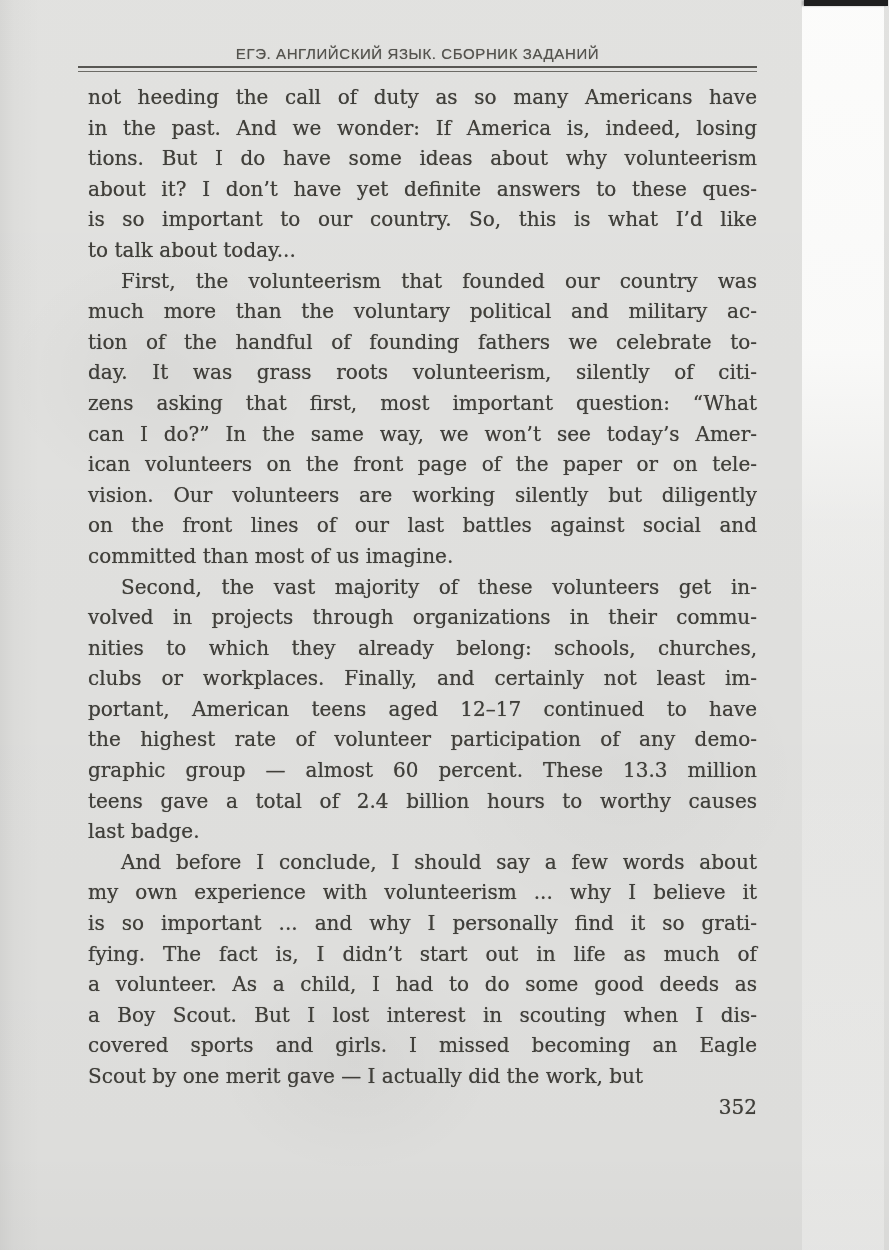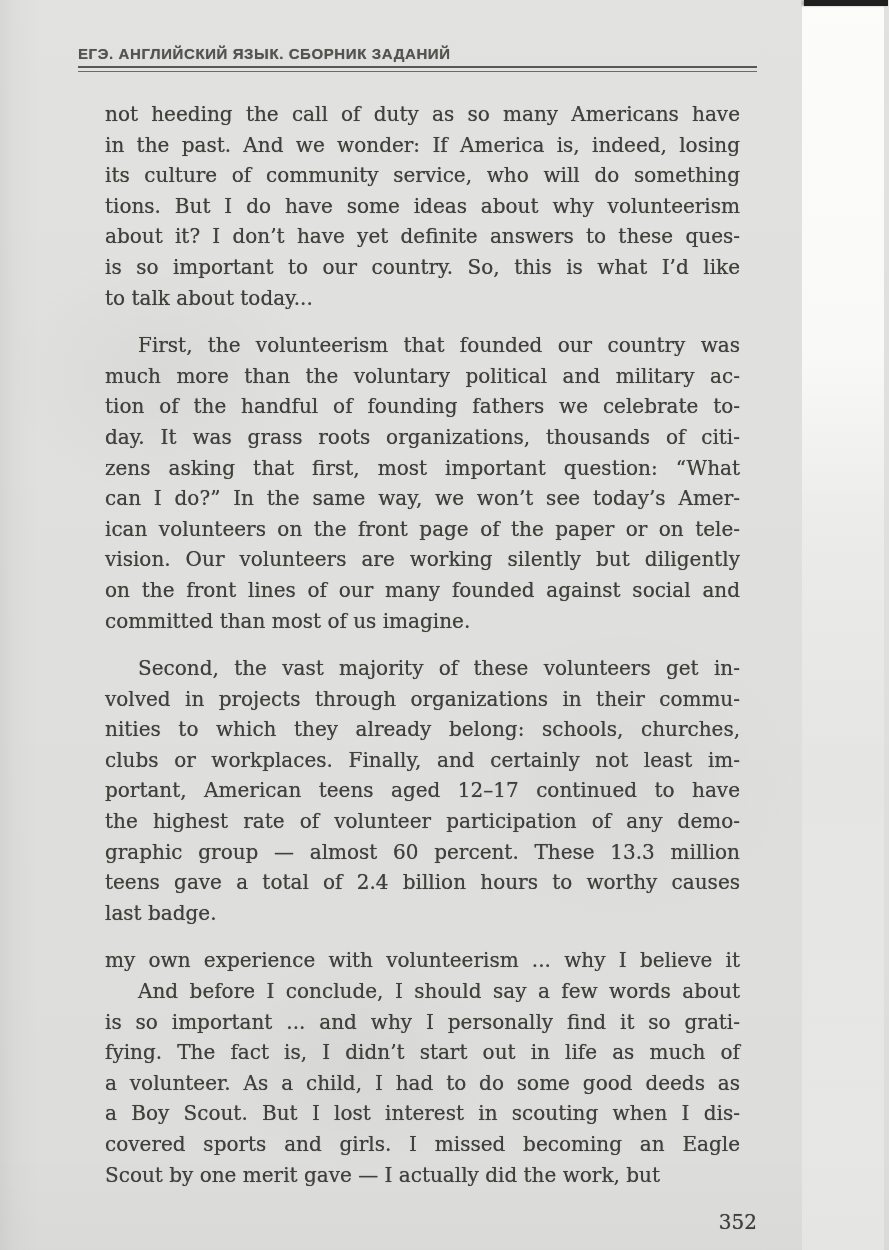--- a/index.html
+++ b/index.html
@@ -36,37 +36,38 @@
     background:
       radial-gradient(220px 180px at 18% 30%, rgba(0,0,0,0.03), rgba(0,0,0,0) 70%),
       radial-gradient(260px 220px at 70% 62%, rgba(0,0,0,0.025), rgba(0,0,0,0) 70%),
       radial-gradient(200px 160px at 40% 85%, rgba(0,0,0,0.03), rgba(0,0,0,0) 70%);
     pointer-events: none;
   }
   
   .running-head {
     position: absolute; top: 45px; left: 78px; width: 679px;
     font-family: "Liberation Sans", sans-serif;
-    font-size: 15px; font-weight: bold; letter-spacing: 0.6px;
+    font-size: 15px; font-weight: normal; letter-spacing: 0.6px;
     color: #54534e;
     text-shadow: 0 0 0.7px rgba(84,83,78,0.7);
+    text-align: center;
   }
   .head-rule {
     position: absolute; top: 66px; left: 78px; width: 679px; height: 3px;
     border-top: 2px solid #585753;
     border-bottom: 1px solid #6c6b66;
   }
   
   .text-block {
     position: absolute; top: 82px; left: 88px; width: 669px;
     font-size: 20px; line-height: 30.6px;
     color: #403f3a;
     text-shadow: 0 0 0.7px rgba(64,63,58,0.75);
   }
-  .para { margin: 17px; }
+  .para { margin: 0; }
   .line { text-align: justify; text-align-last: justify; }
   .line.last { text-align-last: left; }
   .line.first-indent { text-indent: 33px; }
   .page-number { text-align: right; }
 </style>
 </head>
 <body>
 
 <div class="page">
   <div class="mottle"></div>
@@ -74,52 +75,51 @@
   <div class="top-right-dark-bar"></div>
 
   <div class="running-head">ЕГЭ. АНГЛИЙСКИЙ ЯЗЫК. СБОРНИК ЗАДАНИЙ</div>
   <div class="head-rule"></div>
 
   <div class="text-block">
 
     <div class="para">
         <div class="line">not heeding the call of duty as so many Americans have</div>
         <div class="line">in the past. And we wonder: If America is, indeed, losing</div>
-        <div class="line">its culture of community service, who will do something</div>
         <div class="line">tions. But I do have some ideas about why volunteerism</div>
         <div class="line">about it? I don’t have yet definite answers to these ques-</div>
         <div class="line">is so important to our country. So, this is what I’d like</div>
         <div class="line last">to talk about today...</div>
       </div>
       <div class="para">
         <div class="line first-indent">First, the volunteerism that founded our country was</div>
         <div class="line">much more than the voluntary political and military ac-</div>
         <div class="line">tion of the handful of founding fathers we celebrate to-</div>
-        <div class="line">day. It was grass roots organizations, thousands of citi-</div>
+        <div class="line">day. It was grass roots volunteerism, silently of citi-</div>
         <div class="line">zens asking that first, most important question: “What</div>
         <div class="line">can I do?” In the same way, we won’t see today’s Amer-</div>
         <div class="line">ican volunteers on the front page of the paper or on tele-</div>
         <div class="line">vision. Our volunteers are working silently but diligently</div>
-        <div class="line">on the front lines of our many founded against social and</div>
+        <div class="line">on the front lines of our last battles against social and</div>
         <div class="line last">committed than most of us imagine.</div>
       </div>
       <div class="para">
         <div class="line first-indent">Second, the vast majority of these volunteers get in-</div>
         <div class="line">volved in projects through organizations in their commu-</div>
         <div class="line">nities to which they already belong: schools, churches,</div>
         <div class="line">clubs or workplaces. Finally, and certainly not least im-</div>
         <div class="line">portant, American teens aged 12–17 continued to have</div>
         <div class="line">the highest rate of volunteer participation of any demo-</div>
         <div class="line">graphic group — almost 60 percent. These 13.3 million</div>
         <div class="line">teens gave a total of 2.4 billion hours to worthy causes</div>
         <div class="line last">last badge.</div>
       </div>
       <div class="para">
+        <div class="line first-indent">And before I conclude, I should say a few words about</div>
         <div class="line">my own experience with volunteerism ... why I believe it</div>
-        <div class="line first-indent">And before I conclude, I should say a few words about</div>
         <div class="line">is so important ... and why I personally find it so grati-</div>
         <div class="line">fying. The fact is, I didn’t start out in life as much of</div>
         <div class="line">a volunteer. As a child, I had to do some good deeds as</div>
         <div class="line">a Boy Scout. But I lost interest in scouting when I dis-</div>
         <div class="line">covered sports and girls. I missed becoming an Eagle</div>
         <div class="line last">Scout by one merit gave — I actually did the work, but</div>
       </div>
       <div class="page-number">352</div>
   </div>
 </div>

